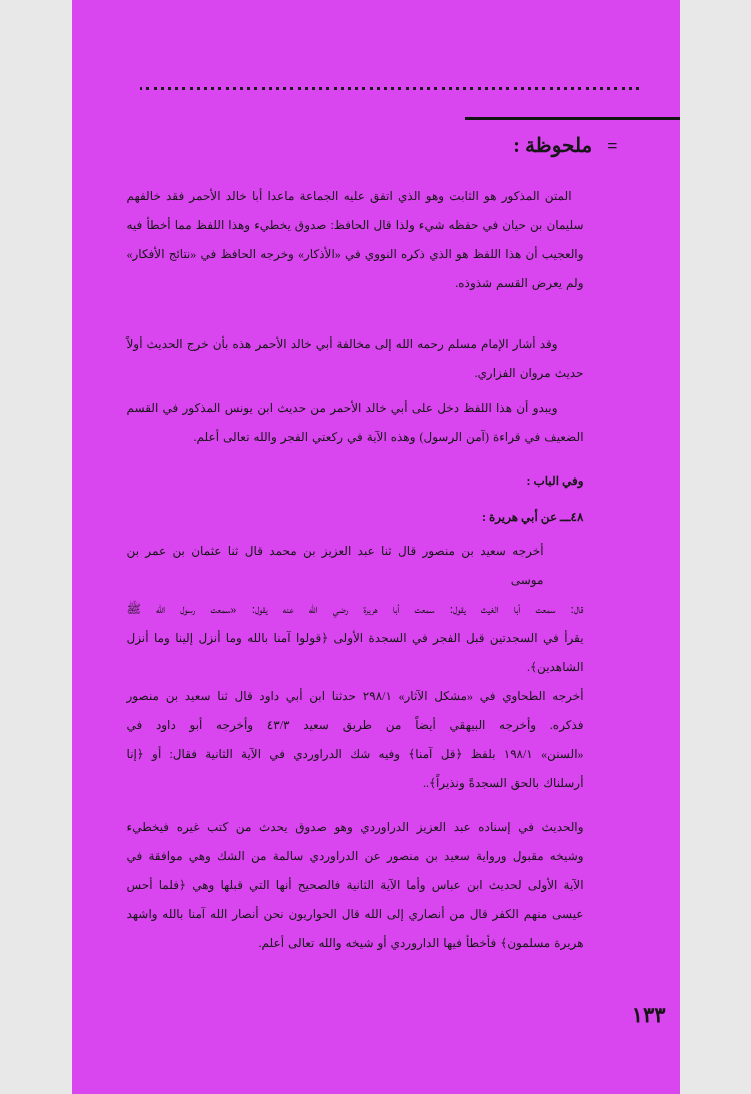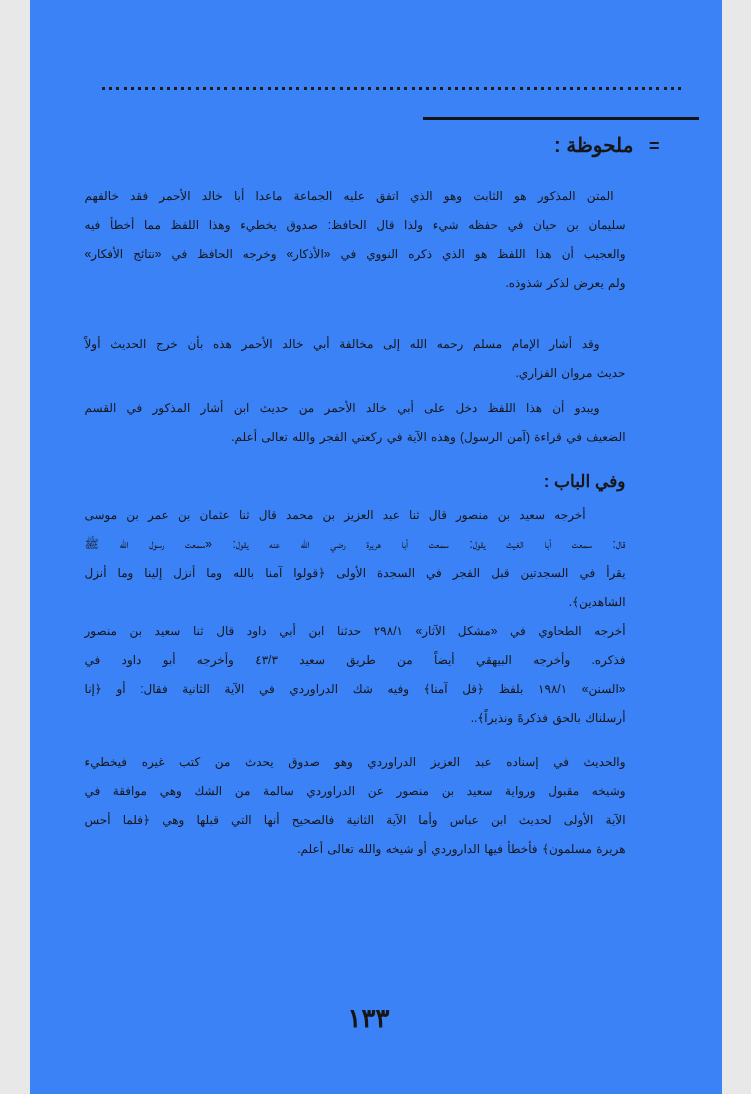--- a/index.html
+++ b/index.html
@@ -1,21 +1,21 @@
 <!DOCTYPE html>
 <html lang="ar" dir="rtl"><head>
 <meta charset="utf-8">
 <style>
   html,body{margin:0;padding:0;background:#e8e8e8;}
   .page{
     position:relative;
-    width:692px;height:1094px;
+    width:608px;height:1094px;
     margin:0 auto;
-    background:#3b82f6;
-    font-family:Liberation Sans, sans-serif;
+    background:#d946ef;
+    font-family:Liberation Serif, serif;
     color:#161616;
     direction:rtl;
     overflow:hidden;
   }
   .rule-dotted{
     position:absolute;top:87px;left:68px;right:41px;height:3px;
     background:repeating-linear-gradient(to left,#1c1c1c 0 3px,transparent 3px 7.2px);
   }
   .rule-solid{
     position:absolute;top:117px;left:393px;width:276px;height:2.5px;
@@ -39,37 +39,37 @@
   .line{
     text-align:justify;
     text-align-last:justify;
     line-height:29px;
     font-size:12px;
     word-spacing:1px;
   }
   .line.last{text-align-last:right;}
   .heading{
     font-weight:bold;
-    font-size:17px;
+    font-size:12px;
     line-height:29px;
     text-align:right;
   }
   
   [data-name="muslim-indication"]{margin-top:5px;}
   [data-name="conclusion-note"]{margin-top:6px;}
   [data-name="chapter-heading"]{margin-top:15px;}
   [data-name="hadith-48-heading"]{margin-top:7px;}
   [data-name="hadith-isnad-matn"]{margin-top:5px;}
   [data-name="takhrij"]{margin-top:0px;}
   [data-name="commentary"]{margin-top:15px;}
   .page-number{
     position:absolute;
     top:1003px;left:0;right:14px;
-    text-align:center;
-    font-size:26px;
+    text-align:right;
+    font-size:21px;
     font-weight:bold;
     letter-spacing:2px;
   }
 </style>
 </head>
 <body>
 
 <div class="page" data-name="book-page">
   <div class="rule-dotted" data-name="dotted-separator-rule"></div>
   <div class="rule-solid" data-name="footnote-separator-rule"></div>
@@ -77,46 +77,48 @@
   <div class="text-col" data-name="page-content">
     <div class="note-heading" data-name="note-heading">
       <span class="eq" data-name="continuation-marker">=</span>
       <span data-name="note-title">ملحوظة :</span>
     </div>
     <div id="blocks-host" data-name="text-blocks">
         <div data-name="note-body" class="para">
           <div class="line" data-name="note-body-line-1" style="padding-right: 12px;">المتن المذكور هو الثابت وهو الذي اتفق عليه الجماعة ماعدا أبا خالد الأحمر فقد خالفهم</div>
           <div class="line" data-name="note-body-line-3">سليمان بن حيان في حفظه شيء ولذا قال الحافظ: صدوق يخطيء وهذا اللفظ مما أخطأ فيه</div>
           <div class="line" data-name="note-body-line-4">والعجيب أن هذا اللفظ هو الذي ذكره النووي في «الأذكار» وخرجه الحافظ في «نتائج الأفكار»</div>
-          <div class="line last" data-name="note-body-line-5">ولم يعرض لذكر شذوذه.</div>
+          <div class="line last" data-name="note-body-line-5">ولم يعرض القسم شذوذه.</div>
         </div>
         <div data-name="muslim-indication" class="para">
           <div class="line" data-name="muslim-indication-line-1" style="padding-right: 26px; margin-top: 32px;">وقد أشار الإمام مسلم رحمه الله إلى مخالفة أبي خالد الأحمر هذه بأن خرج الحديث أولاً</div>
           <div class="line last" data-name="muslim-indication-line-3">حديث مروان الفزاري.</div>
         </div>
         <div data-name="conclusion-note" class="para">
-          <div class="line" data-name="conclusion-note-line-1" style="padding-right: 26px;">ويبدو أن هذا اللفظ دخل على أبي خالد الأحمر من حديث ابن أشار المذكور في القسم</div>
+          <div class="line" data-name="conclusion-note-line-1" style="padding-right: 26px;">ويبدو أن هذا اللفظ دخل على أبي خالد الأحمر من حديث ابن يونس المذكور في القسم</div>
           <div class="line last" data-name="conclusion-note-line-2">الضعيف في قراءة (آمن الرسول) وهذه الآية في ركعتي الفجر والله تعالى أعلم.</div>
         </div>
         <div data-name="chapter-heading" class="heading">وفي الباب :</div>
+        <div data-name="hadith-48-heading" class="heading">٤٨ـــ عن أبي هريرة :</div>
         <div data-name="hadith-isnad-matn" class="para">
           <div class="line" data-name="hadith-isnad-matn-line-1" style="padding-right: 40px;">أخرجه سعيد بن منصور قال ثنا عبد العزيز بن محمد قال ثنا عثمان بن عمر بن موسى</div>
           <div class="line" data-name="hadith-isnad-matn-line-2">قال: سمعت أبا الغيث يقول: سمعت أبا هريرة رضي الله عنه يقول: «سمعت رسول الله ﷺ</div>
           <div class="line" data-name="hadith-isnad-matn-line-3">يقرأ في السجدتين قبل الفجر في السجدة الأولى ﴿قولوا آمنا بالله وما أنزل إلينا وما أنزل</div>
           <div class="line last" data-name="hadith-isnad-matn-line-5">الشاهدين﴾.</div>
         </div>
         <div data-name="takhrij" class="para">
           <div class="line" data-name="takhrij-line-1">أخرجه الطحاوي في «مشكل الآثار» ٢٩٨/١ حدثنا ابن أبي داود قال ثنا سعيد بن منصور</div>
           <div class="line" data-name="takhrij-line-2">فذكره. وأخرجه البيهقي أيضاً من طريق سعيد ٤٣/٣ وأخرجه أبو داود في</div>
           <div class="line" data-name="takhrij-line-3">«السنن» ١٩٨/١ بلفظ ﴿قل آمنا﴾ وفيه شك الدراوردي في الآية الثانية فقال: أو ﴿إنا</div>
-          <div class="line last" data-name="takhrij-line-4">أرسلناك بالحق فذكرهً ونذيراً﴾..</div>
+          <div class="line last" data-name="takhrij-line-4">أرسلناك بالحق السجدةً ونذيراً﴾..</div>
         </div>
         <div data-name="commentary" class="para">
           <div class="line" data-name="commentary-line-1">والحديث في إسناده عبد العزيز الدراوردي وهو صدوق يحدث من كتب غيره فيخطيء</div>
           <div class="line" data-name="commentary-line-2">وشيخه مقبول ورواية سعيد بن منصور عن الدراوردي سالمة من الشك وهي موافقة في</div>
           <div class="line" data-name="commentary-line-3">الآية الأولى لحديث ابن عباس وأما الآية الثانية فالصحيح أنها التي قبلها وهي ﴿فلما أحس</div>
+          <div class="line" data-name="commentary-line-4">عيسى منهم الكفر قال من أنصاري إلى الله قال الحواريون نحن أنصار الله آمنا بالله واشهد</div>
           <div class="line last" data-name="commentary-line-5">هريرة مسلمون﴾ فأخطأ فيها الداروردي أو شيخه والله تعالى أعلم.</div>
         </div>
       </div>
   </div>
 
   <div class="page-number" data-name="page-number">١٣٣</div>
 </div>
 
 </body></html>

